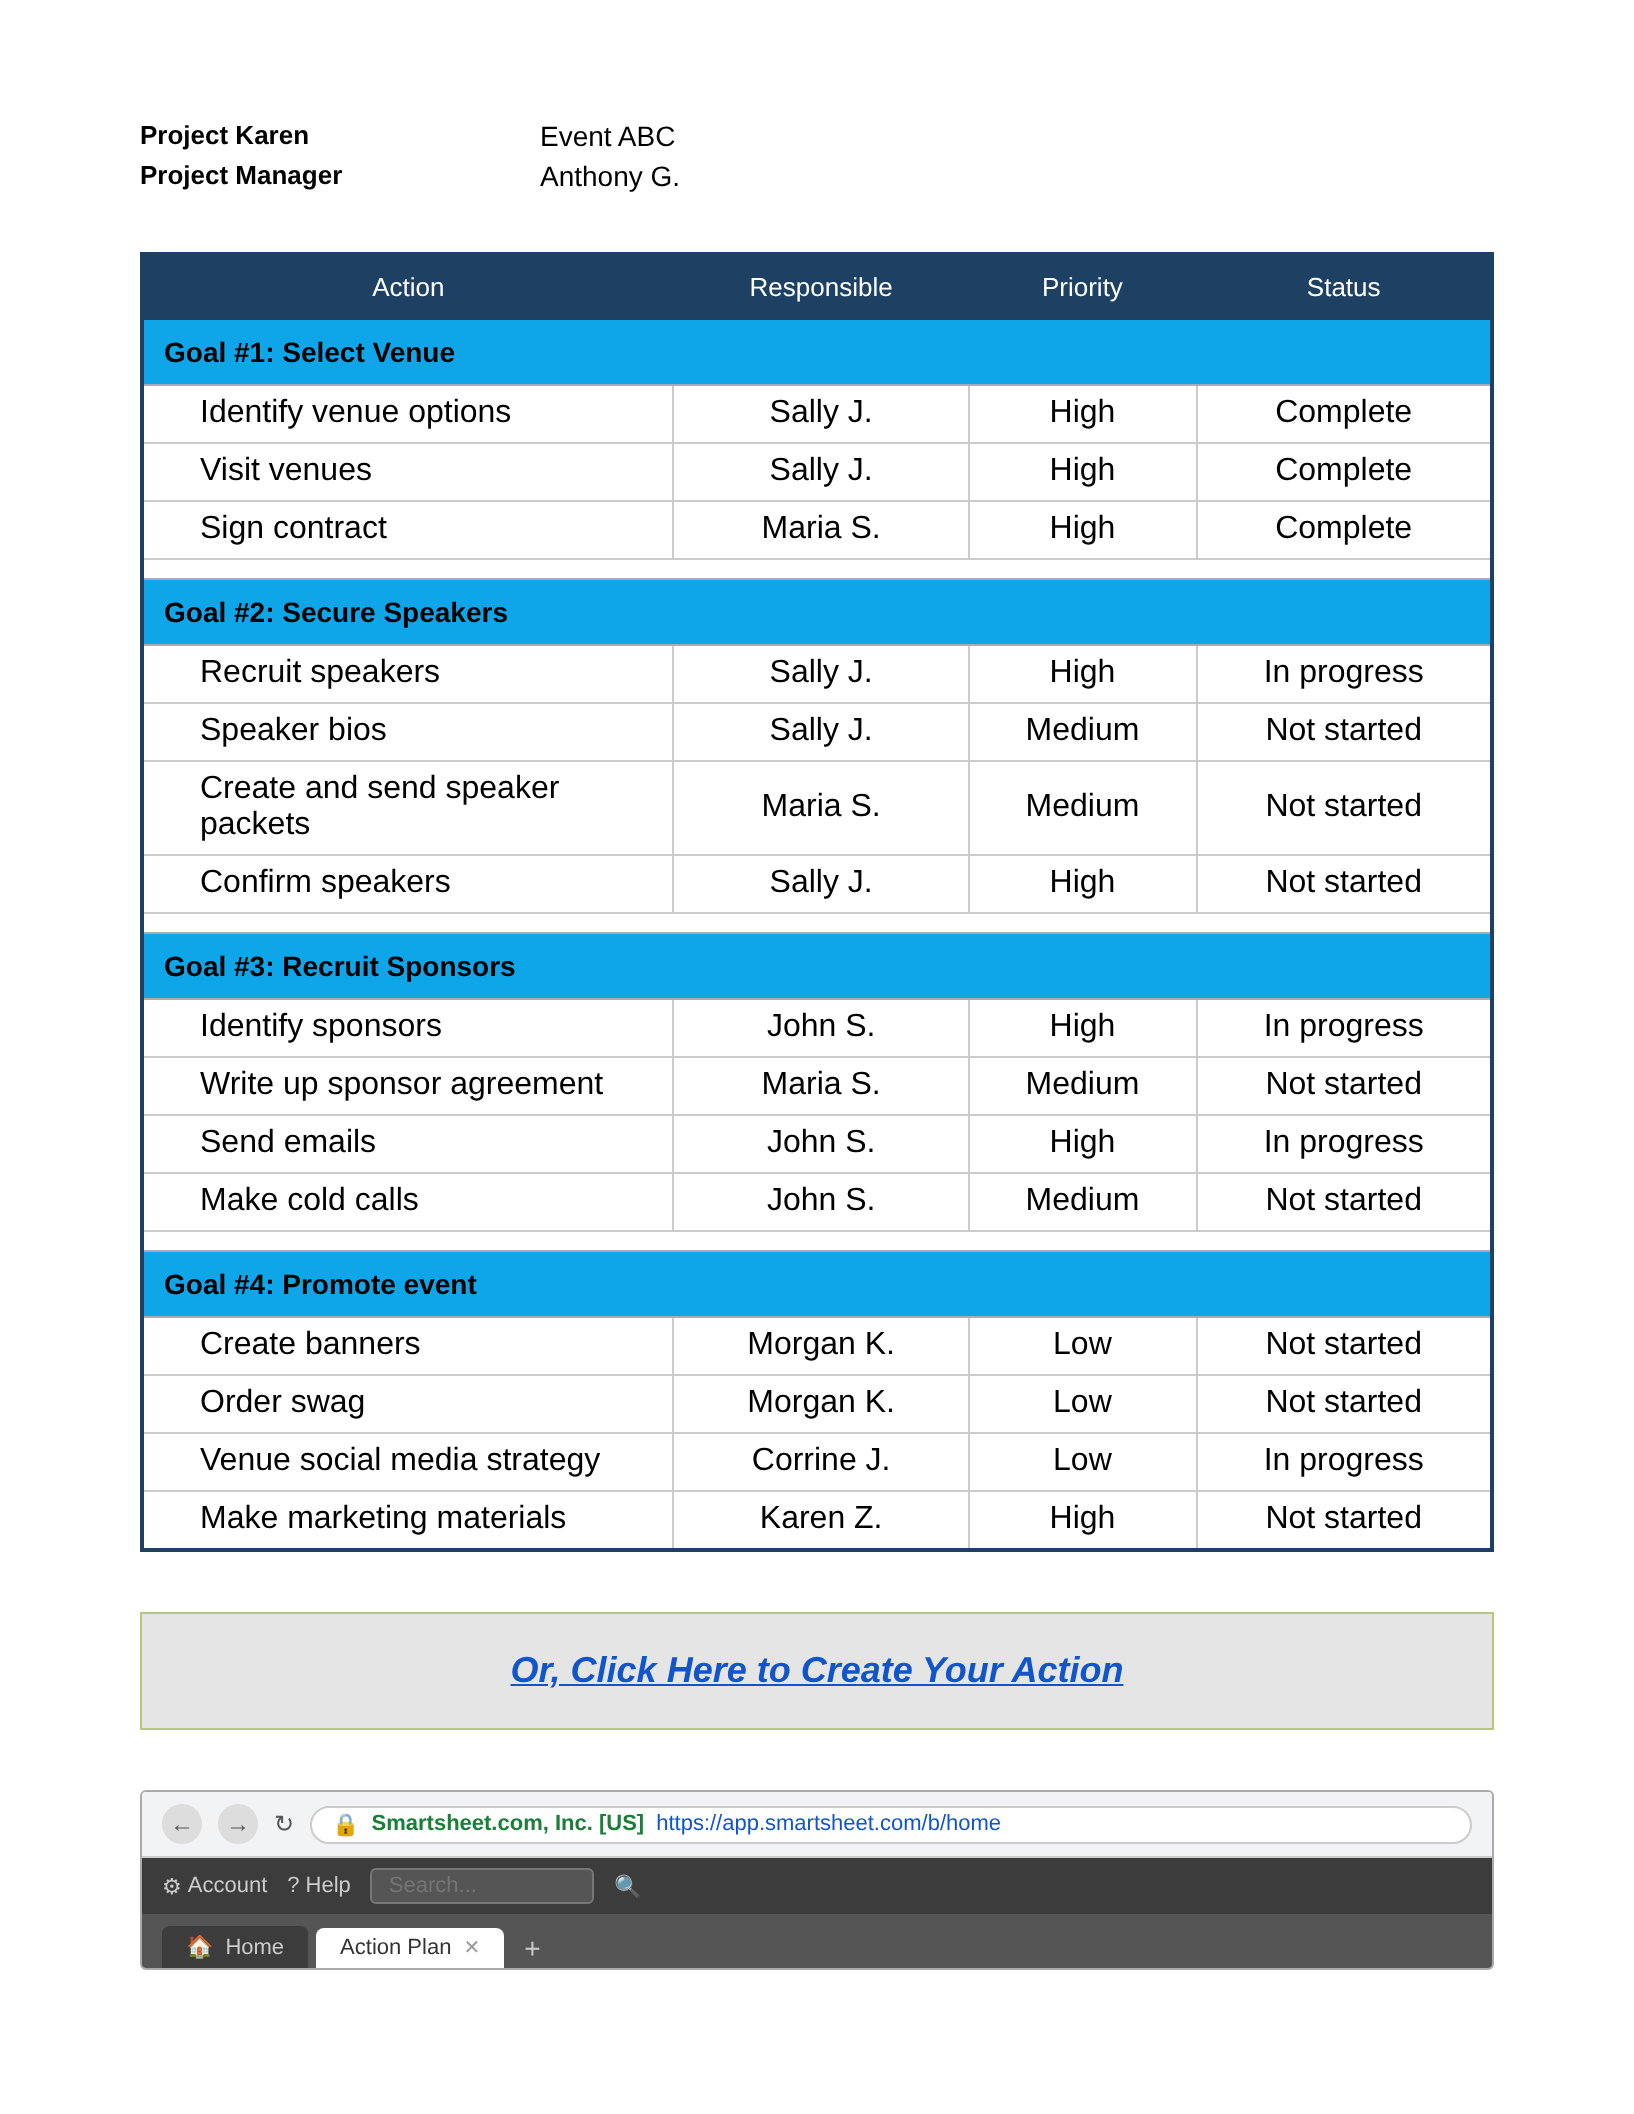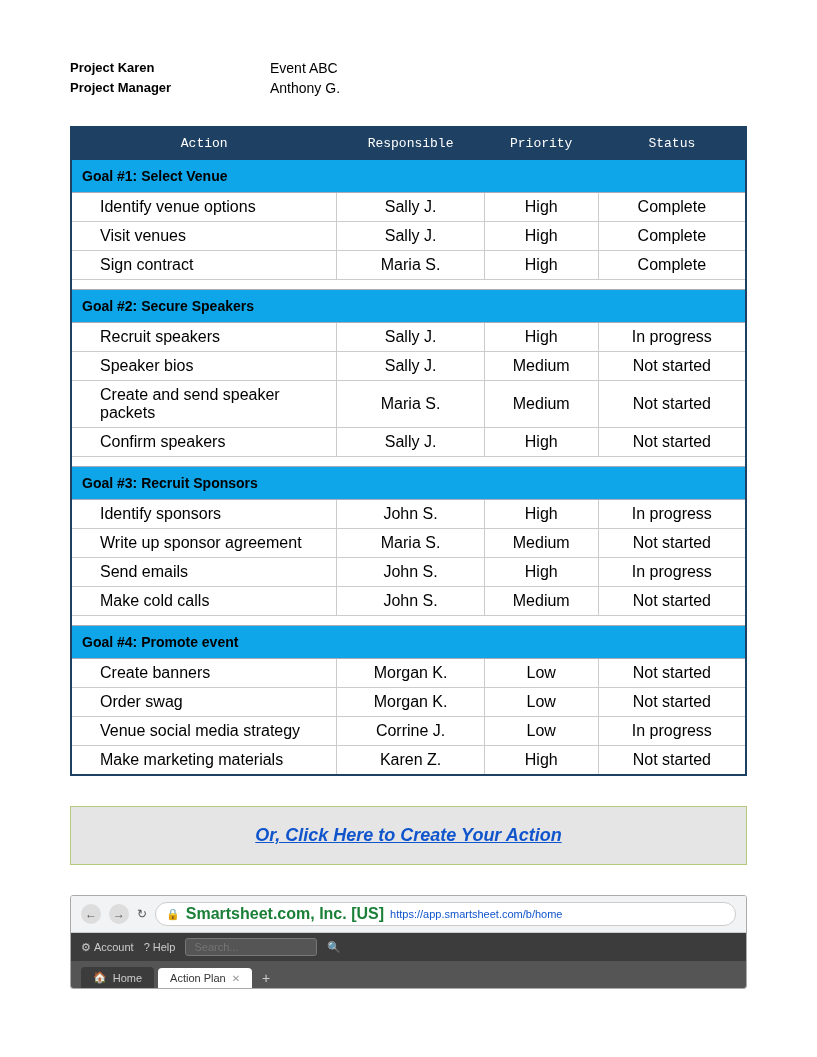--- a/index.html
+++ b/index.html
@@ -43,21 +43,20 @@
     }
 
     .action-table th {
       background-color: #1e4163;
       color: #fff;
       padding: 8px 10px;
       text-align: center;
       font-size: 13px;
       font-weight: normal;
       border: 1px solid #1e4163;
-      font-family: Liberation Mono, monospace;
     }
 
     .action-table th:first-child {
       text-align: center;
     }
 
     .goal-row td {
       background-color: #0ea5e9;
       font-weight: bold;
       font-size: 14px;
@@ -151,21 +150,21 @@
       gap: 6px;
     }
 
     .lock-icon {
       color: #1a7f37;
       font-size: 11px;
     }
 
     .company-name {
       color: #1a7f37;
-      font-size: 16px;
+      font-size: 11px;
       font-weight: bold;
     }
 
     .url-text {
       color: #1155cc;
       font-size: 11px;
     }
 
     .browser-toolbar {
       background: #3c3c3c;
@@ -185,21 +184,21 @@
       gap: 3px;
     }
 
     .toolbar-search {
       background: #555;
       border: 1px solid #777;
       border-radius: 3px;
       padding: 2px 8px;
       color: #ccc;
       font-size: 11px;
-      width: 132px;
+      width: 112px;
     }
 
     .browser-tabs {
       background: #555;
       padding: 5px 10px 0 10px;
       display: flex;
       align-items: flex-end;
       gap: 4px;
     }
 

